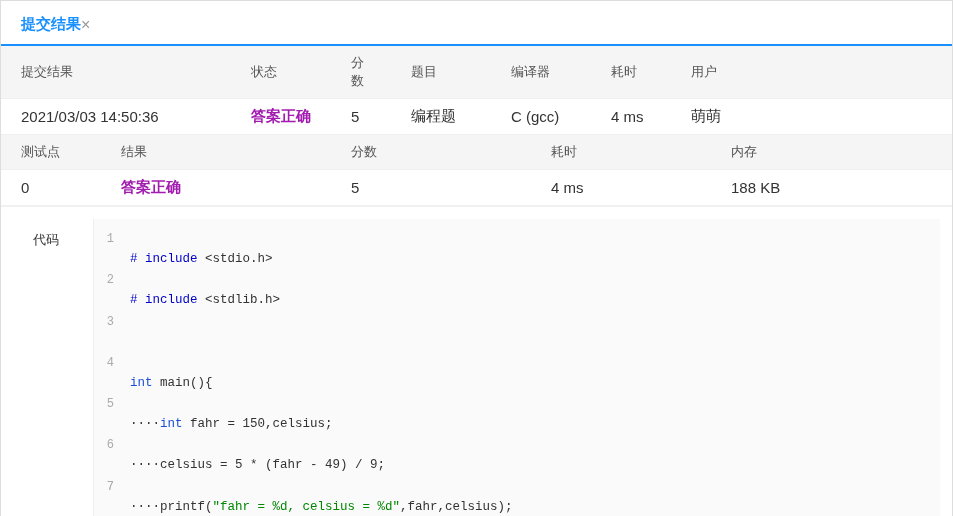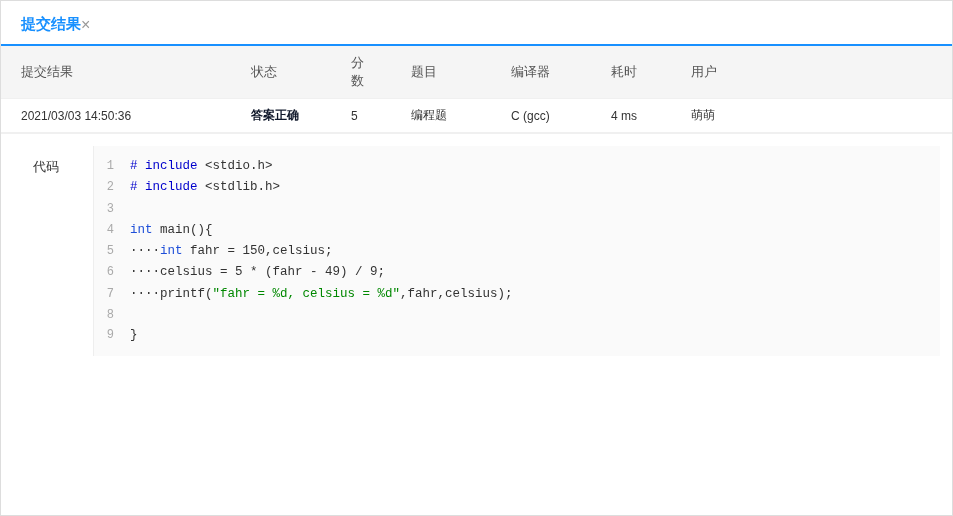--- a/index.html
+++ b/index.html
@@ -48,24 +48,24 @@
       border-bottom: 1px solid #f0f0f0;
     }
     .header-row th {
       background: #f5f5f5;
       color: #555;
       font-weight: normal;
       font-size: 13px;
     }
     .data-row td {
       color: #333;
-      font-size: 12px;
+      font-size: 15px;
     }
     .status-correct {
-      color: #0f172a;
+      color: #a21caf;
       font-weight: bold;
     }
     
     .code-section {
       display: flex;
       border-top: 1px solid #f0f0f0;
       padding: 12px;
     }
     .code-label {
       width: 80px;
@@ -94,20 +94,21 @@
       width: 36px;
       min-width: 36px;
       text-align: right;
       padding-right: 16px;
       user-select: none;
       font-size: 12px;
     }
     .line-content {
       white-space: pre;
       color: #333;
+      margin-top: 20px;
     }
     .kw-hash { color: #0000cc; }
     .kw-include { color: #0000cc; }
     .kw-int { color: #1d4ed8; }
     .kw-return { color: #ee0000; }
     .str-val { color: #008800; }
     .footer-link {
       text-align: right;
       padding: 6px 16px 8px 0;
       color: #aaa;
@@ -145,20 +146,45 @@
           </td>
           <td>5</td>
           <td>编程题</td>
           <td>C (gcc)</td>
           <td>4 ms</td>
           <td>萌萌</td>
         </tr>
       </tbody>
     </table>
 
+    <table class="main-table" style="margin-top:0;">
+      <thead>
+        <tr class="header-row">
+          <th style="width:100px">测试点</th>
+          <th style="width:130px">结果</th>
+          <th style="width:100px"></th>
+          <th style="width:100px">分数</th>
+          <th style="width:100px"></th>
+          <th style="width:100px">耗时</th>
+          <th style="width:80px"></th>
+          <th>内存</th>
+        </tr>
+      </thead>
+      <tbody>
+        <tr class="data-row">
+          <td>0</td>
+          <td colspan="2">
+            <span class="status-correct">答案正确</span>
+          </td>
+          <td colspan="2">5</td>
+          <td colspan="2">4 ms</td>
+          <td>188 KB</td>
+        </tr>
+      </tbody>
+    </table>
 
     <div class="code-section">
       <div class="code-label">代码</div>
       <div class="code-block">
 
         <div class="code-line">
           <span class="line-num">1</span>
           <span class="line-content"><span class="kw-hash">#</span> <span class="kw-include">include</span> &lt;stdio.h&gt;</span>
         </div>
 

